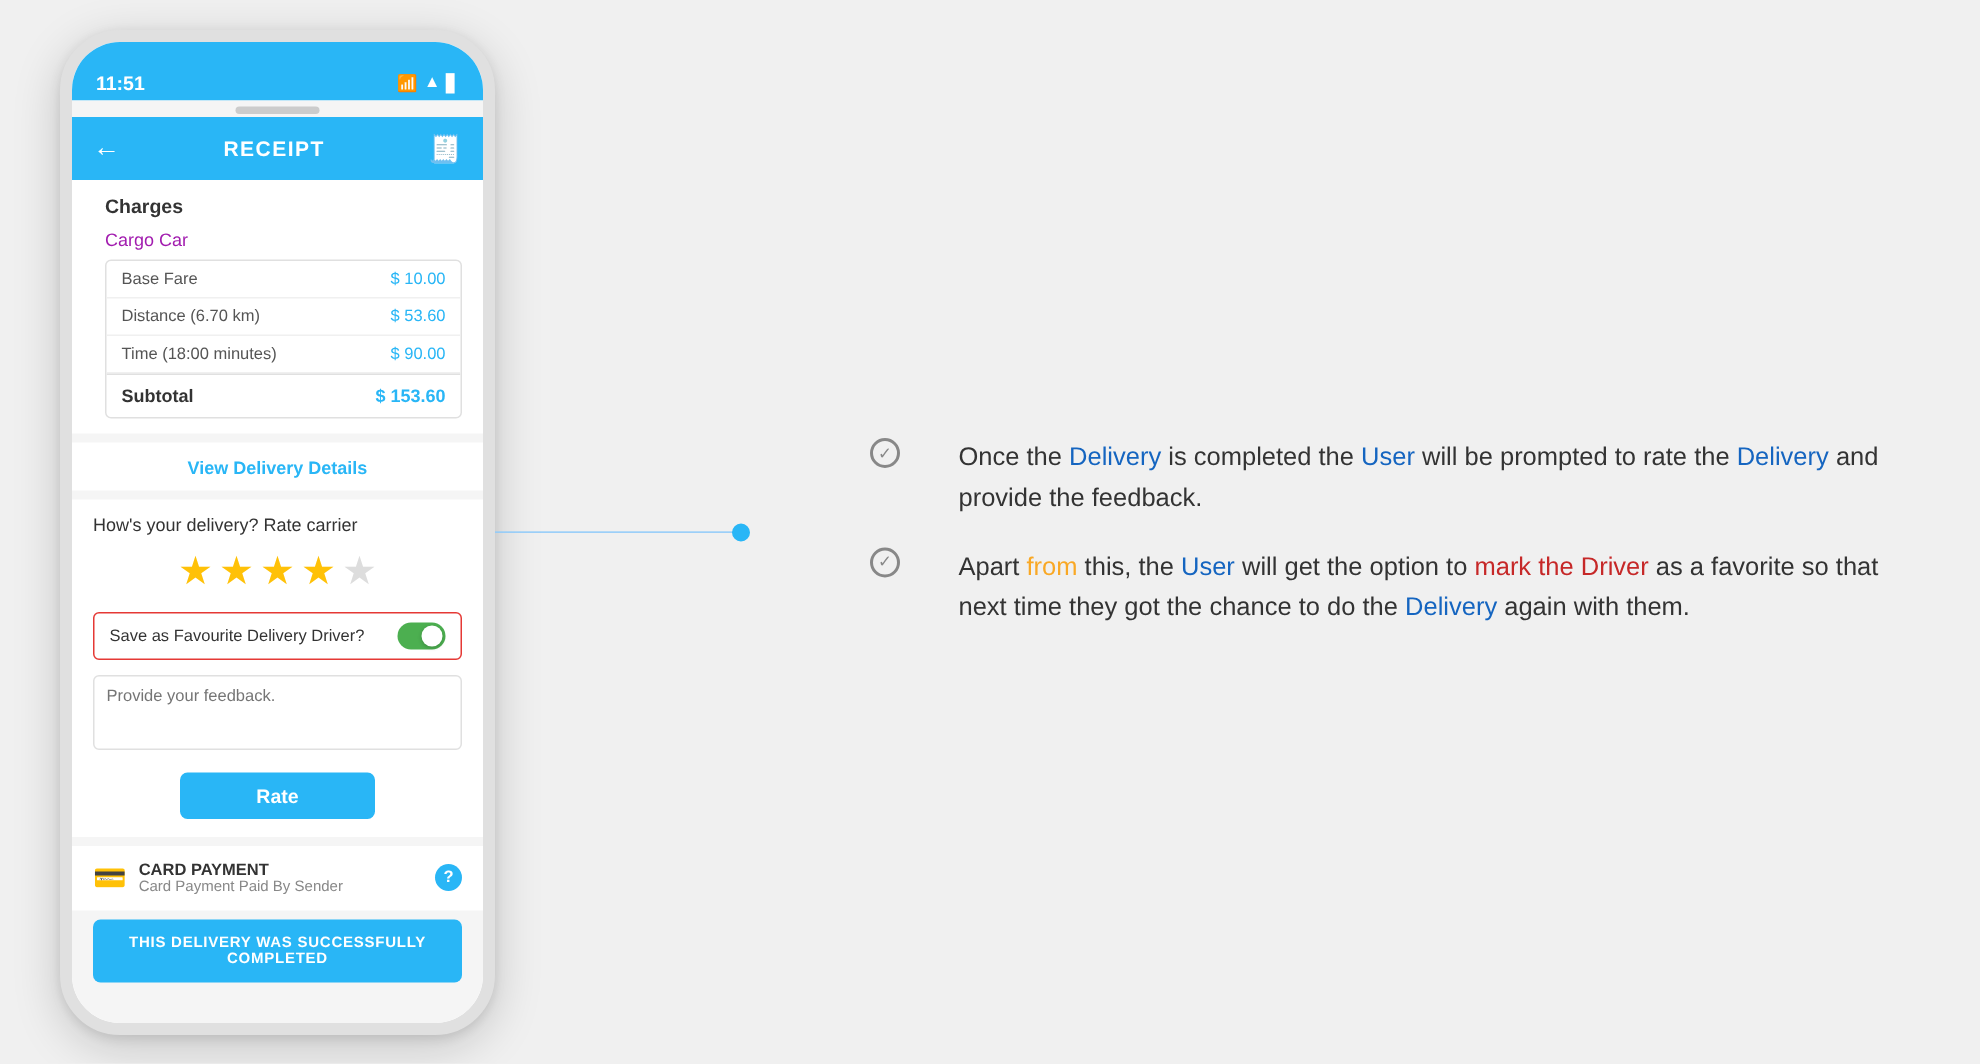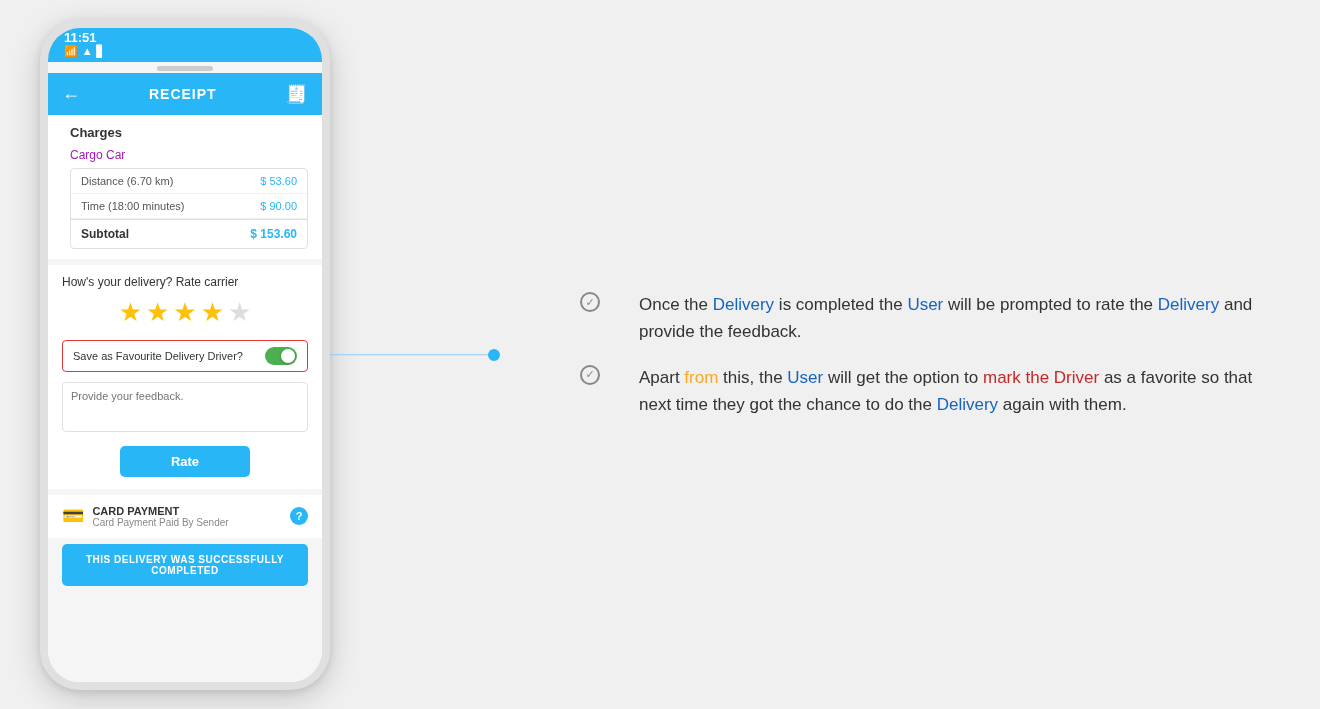--- a/index.html
+++ b/index.html
@@ -35,27 +35,26 @@
       position: relative;
       display: flex;
       flex-direction: column;
     }
 
     
     .status-bar {
       background: #29b6f6;
       color: #fff;
       display: flex;
-      align-items: flex-start;
-      justify-content: space-between;
-      padding: 2px 16px 4px 16px;
+      align-items: center;
+      justify-content: space-between;
+      padding: 20px 16px 4px 16px;
       font-size: 12px;
       font-weight: 600;
       min-height: 28px;
-      flex-direction: column;
     }
     .status-bar-time { font-weight: 700; font-size: 13px; }
     .status-bar-icons { display: flex; align-items: center; gap: 4px; font-size: 11px; }
 
     
     .notch-bar {
       background: #f5f5f5;
       display: flex;
       align-items: center;
       justify-content: center;
@@ -388,34 +387,39 @@
       <span class="header-icon">🧾</span>
     </div>
 
     <div class="phone-content">
 
       <div class="charges-section">
         <div class="charges-title">Charges</div>
         <div class="cargo-car-label">Cargo Car</div>
         <div class="charges-table">
           <div class="charge-row">
+            <span class="charge-label">Base Fare</span>
+            <span class="charge-value">$ 10.00</span>
+          </div>
+          <div class="charge-row">
             <span class="charge-label">Distance (6.70 km)</span>
             <span class="charge-value">$ 53.60</span>
           </div>
           <div class="charge-row">
             <span class="charge-label">Time (18:00 minutes)</span>
             <span class="charge-value">$ 90.00</span>
           </div>
           <div class="subtotal-row">
             <span class="subtotal-label">Subtotal</span>
             <span class="subtotal-value">$ 153.60</span>
           </div>
         </div>
       </div>
 
+      <div class="view-delivery-link">View Delivery Details</div>
 
       <div class="rating-section">
         <div class="rating-question">How's your delivery? Rate carrier</div>
 
         
         <div class="stars-row">
           <span class="star star-filled">★</span>
           <span class="star star-filled">★</span>
           <span class="star star-filled">★</span>
           <span class="star star-filled">★</span>

